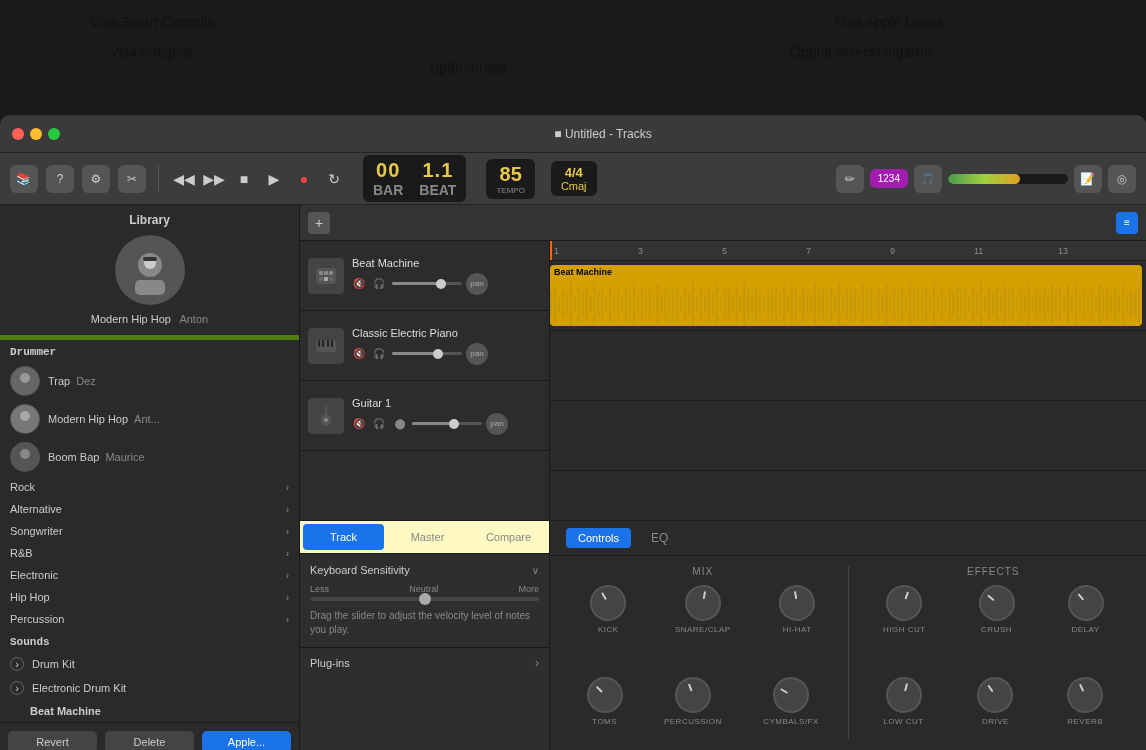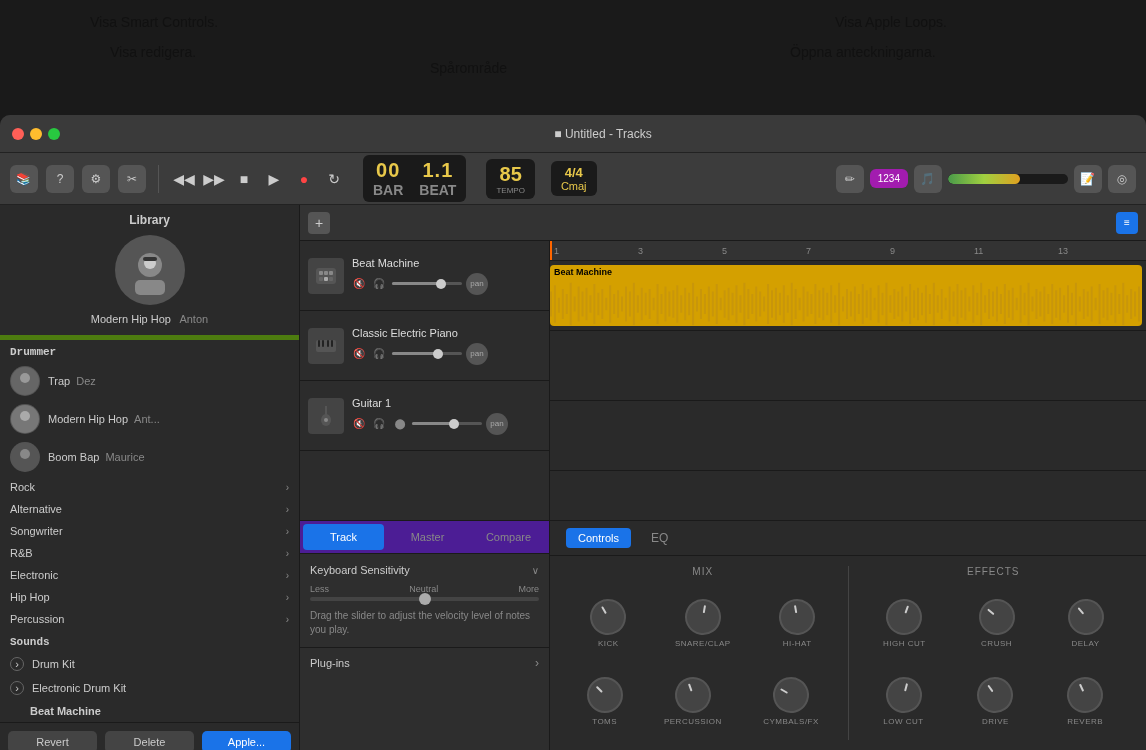--- a/index.html
+++ b/index.html
@@ -592,21 +592,21 @@
     .controls-left {
       width: 250px;
       background: #2e2e2e;
       border-right: 1px solid #1a1a1a;
       display: flex;
       flex-direction: column;
       flex-shrink: 0;
     }
     .controls-tabs {
       display: flex;
-      background: #4c1d95;
+      background: #fef9c3;
       border-bottom: 1px solid #1a1a1a;
     }
     .controls-tab {
       flex: 1;
       padding: 7px;
       text-align: center;
       font-size: 11px;
       color: #888;
       cursor: pointer;
       border: none;
@@ -729,21 +729,20 @@
       color: #888;
       text-align: center;
       margin-bottom: 8px;
       letter-spacing: 1px;
     }
     .knobs-row {
       display: flex;
       gap: 0;
       justify-content: space-around;
       flex: 1;
-      align-items: center;
     }
     .knob-item {
       display: flex;
       flex-direction: column;
       align-items: center;
       gap: 4px;
     }
     .knob {
       width: 36px;
       height: 36px;

